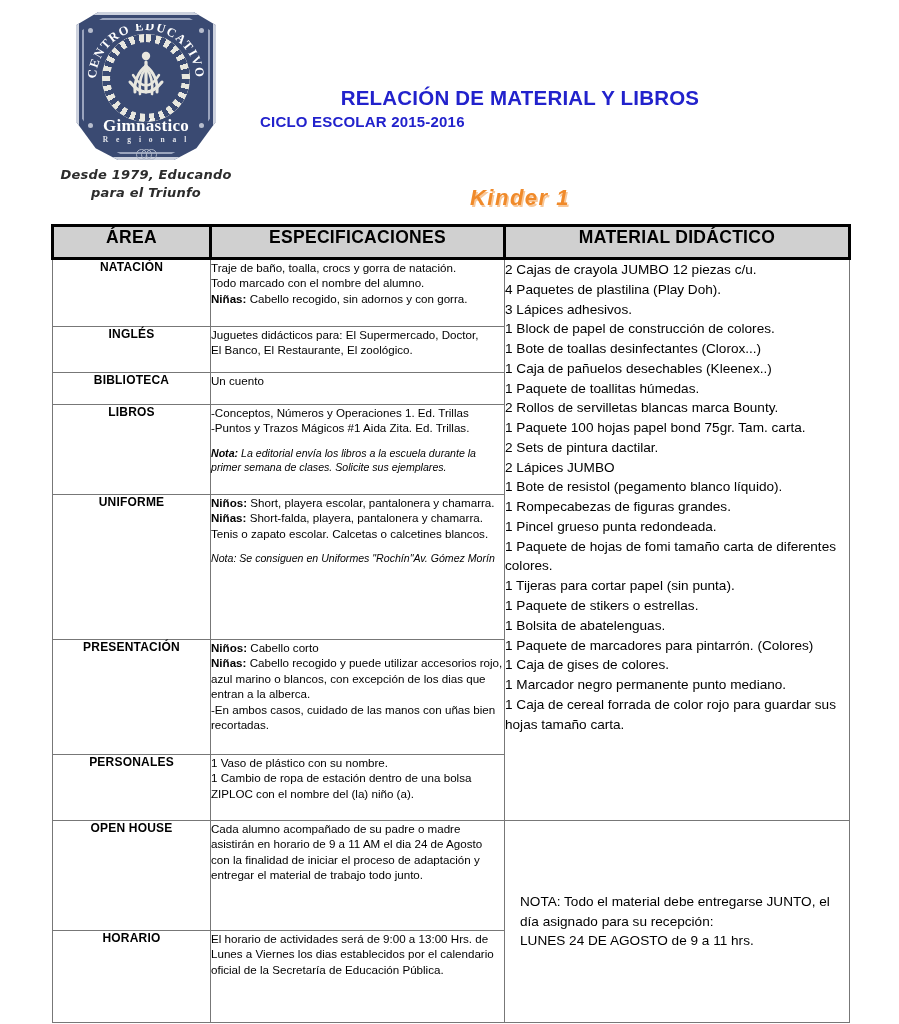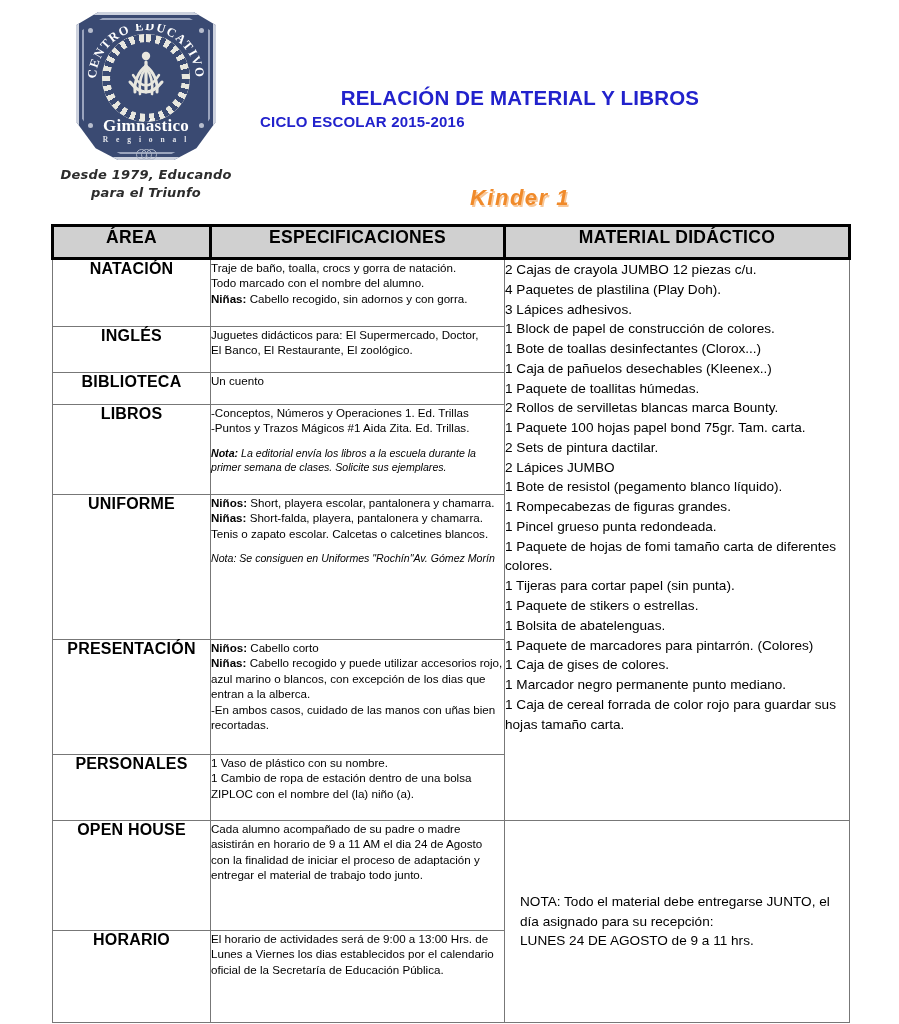--- a/index.html
+++ b/index.html
@@ -230,21 +230,21 @@
     height: 30px;
     padding: 3px 0 4px 0;
   }
   col.c-area  { width: 158px; }
   col.c-spec  { width: 294px; }
   col.c-mat   { width: 345px; }
 
   td.area {
     text-align: center;
     vertical-align: middle;
-    font-size: 16px;
+    font-size: 12px;
     font-weight: bold;
     letter-spacing: 0.2px;
     padding: 4px 2px;
   }
   td.spec {
     font-size: 11.6px;
     line-height: 1.33;
     padding: 5px 7px 6px 7px;
   }
   td.spec .note {

